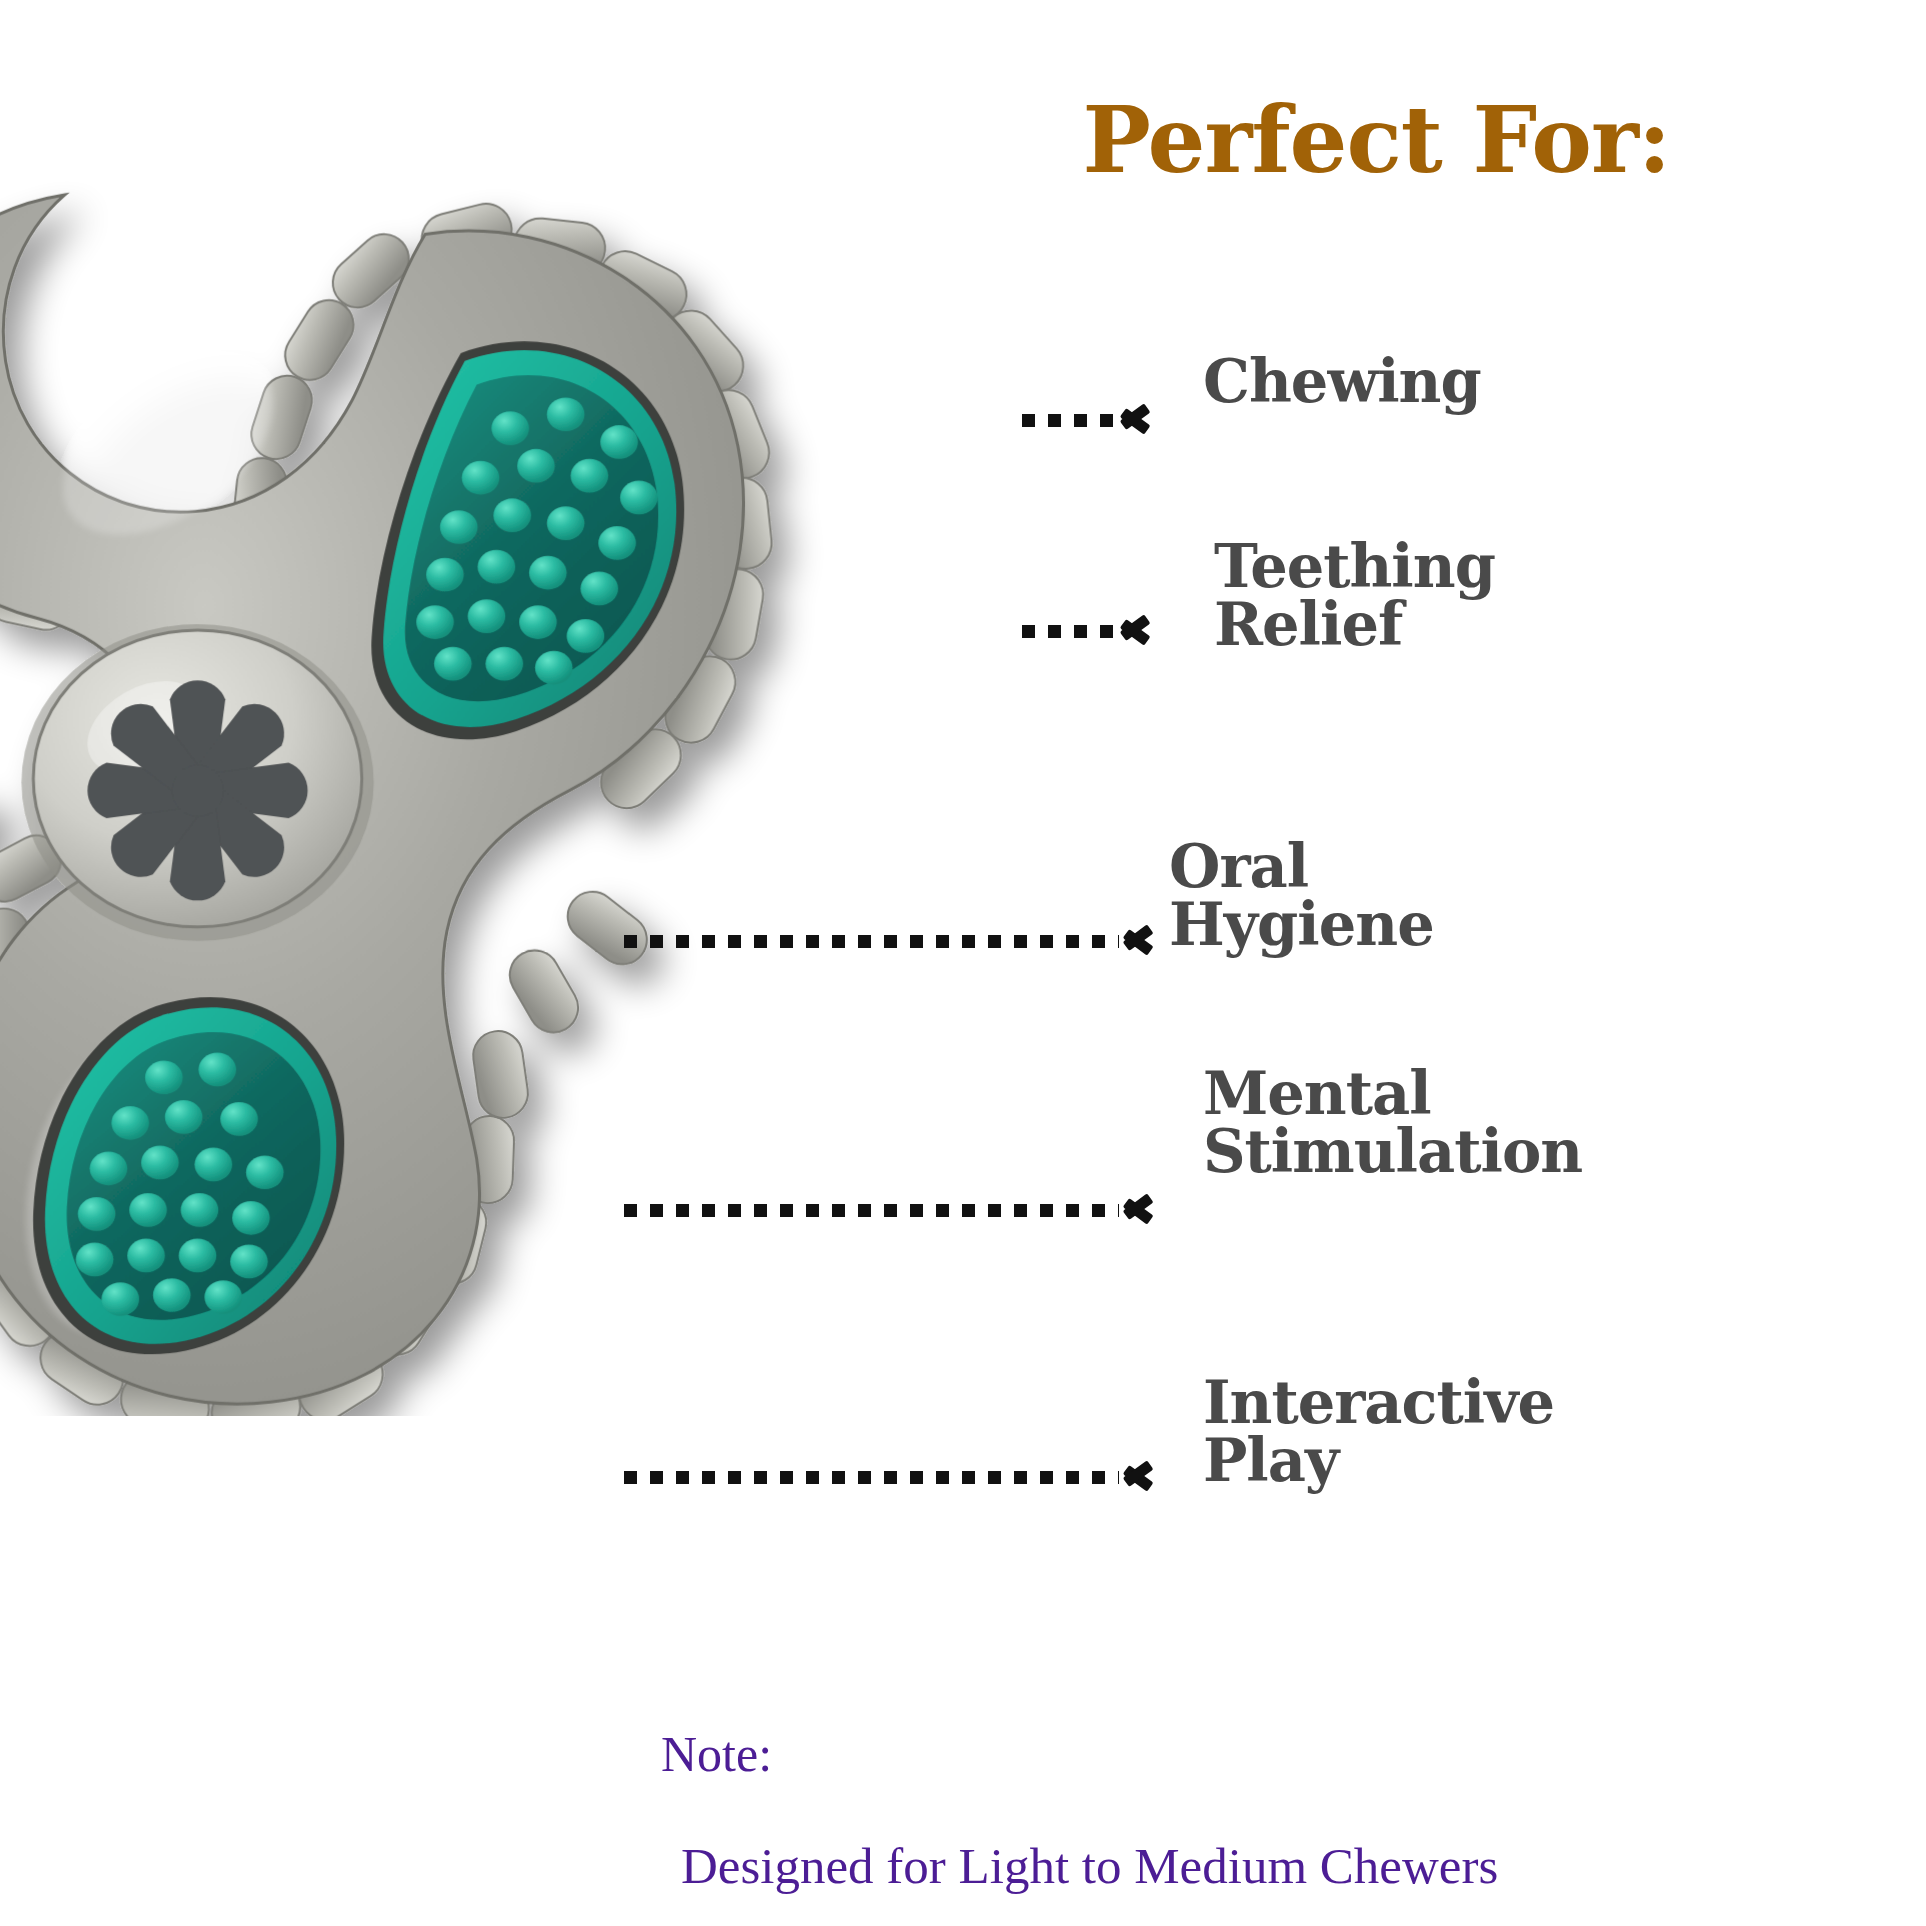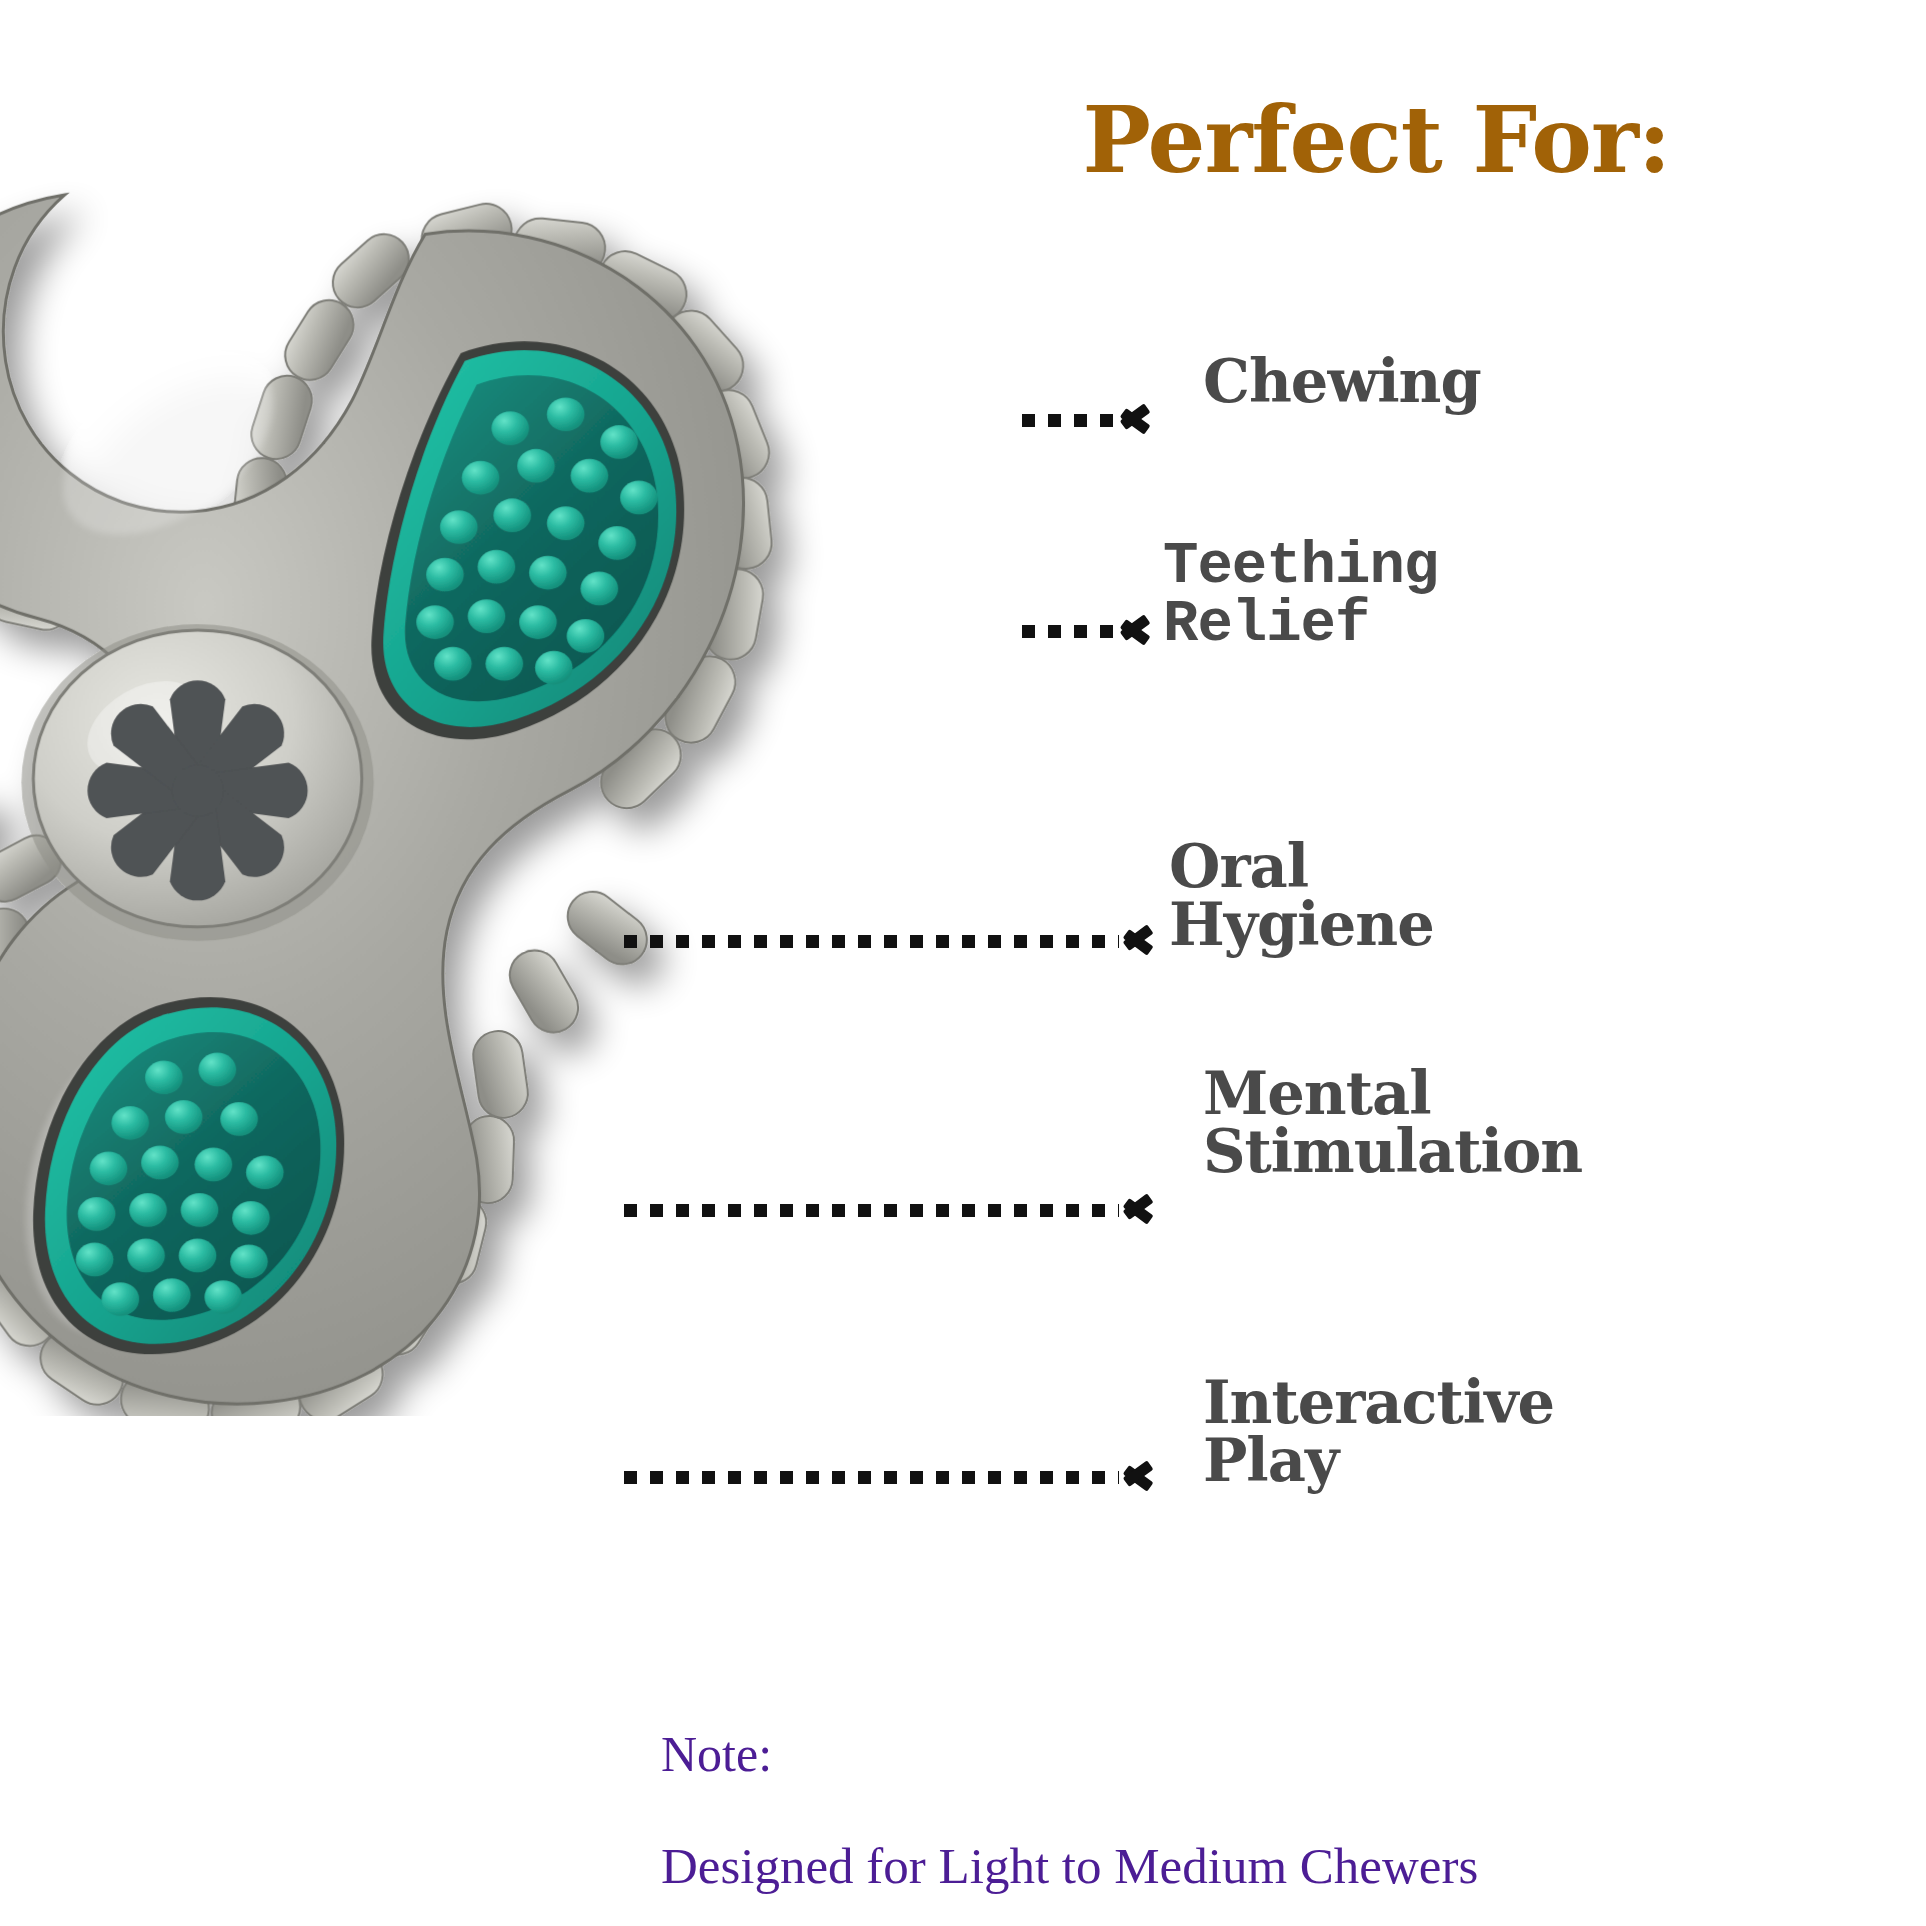--- a/index.html
+++ b/index.html
@@ -66,21 +66,21 @@
     white-space:pre-line;
   }
 
   .note{
     position:absolute;
     font-family:"Liberation Serif",serif;
     font-weight:400;
     color:#4c1d95;
   }
   #note-head{left:661px;top:1725px;font-size:50px;}
-  #note-body{left:661px;top:1837px;font-size:51px;white-space:nowrap;}
+  #note-body{left:681px;top:1837px;font-size:51px;white-space:nowrap;}
 </style>
 </head>
 <body>
 
 <div id="stage">
 
   <div id="product">
     <svg viewBox="0 0 1060 1280" xmlns="http://www.w3.org/2000/svg">
       <defs>
         <radialGradient id="gBody" cx="38%" cy="34%" r="78%">
@@ -343,21 +343,21 @@
   <div class="arrow" style="left:1022px;top:405px;width:129px;">
     <div class="dots" style="width:95px;"></div>
       <div class="head"></div>
   </div>
   <div class="label" style="left:1203px;top:353px;">Chewing</div>
 
   <div class="arrow" style="left:1022px;top:616px;width:129px;">
     <div class="dots" style="width:95px;"></div>
       <div class="head"></div>
   </div>
-  <div class="label" style="left:1163px;top:538px;font-family:Liberation Mono, monospace;">Teething
+  <div class="label" style="left:1214px;top:538px;">Teething
 Relief</div>
 
   <div class="arrow" style="left:624px;top:926px;width:535px;">
     <div class="dots" style="width:495px;"></div>
       <div class="head"></div>
   </div>
   <div class="label" style="left:1169px;top:838px;">Oral
 Hygiene</div>
 
   <div class="arrow" style="left:624px;top:1195px;width:535px;">

